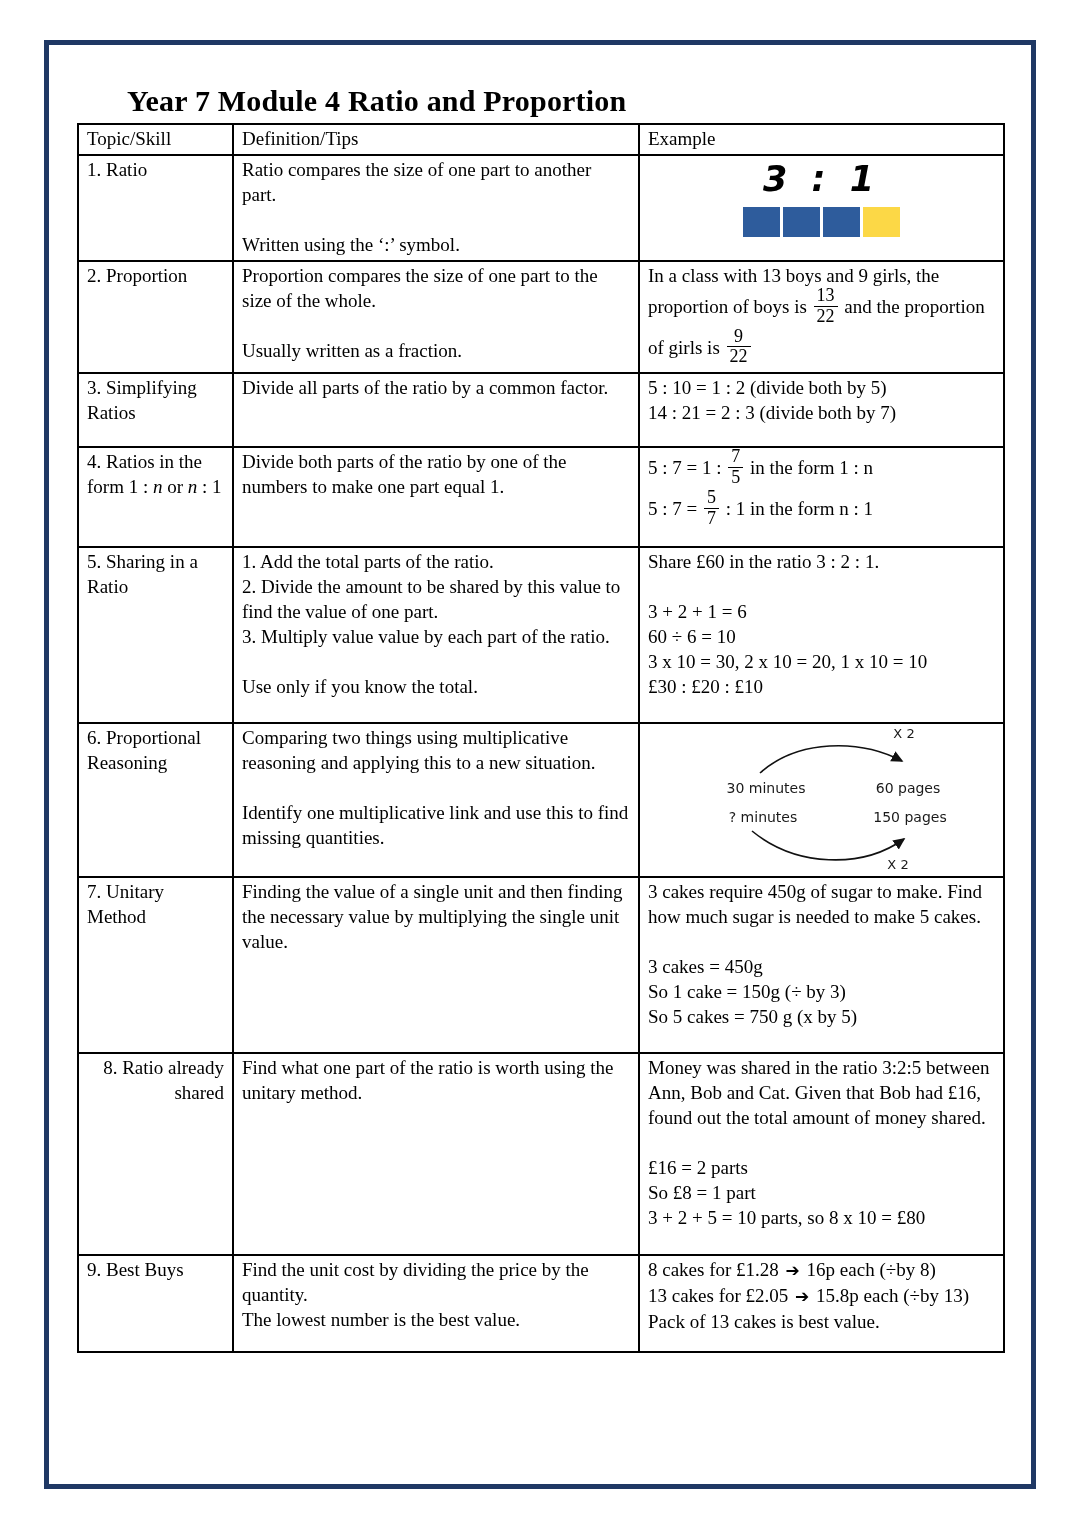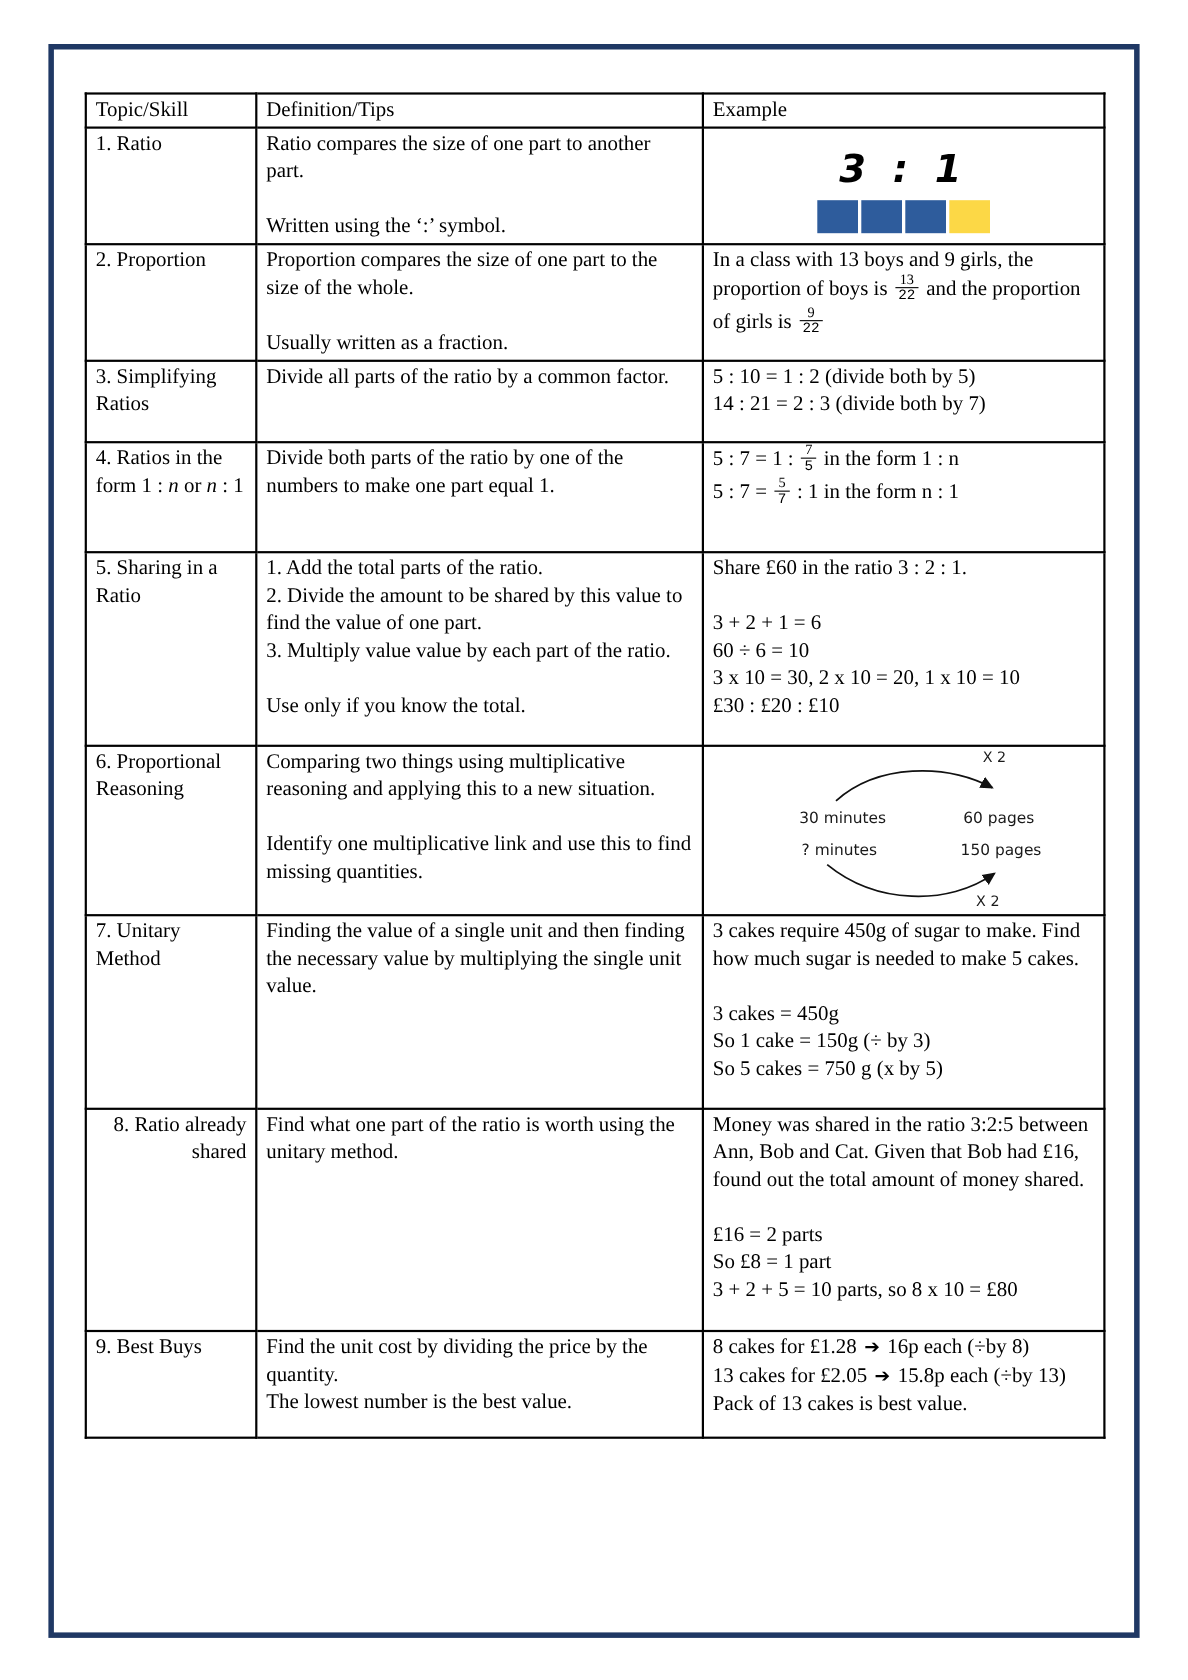--- a/index.html
+++ b/index.html
@@ -27,45 +27,46 @@
     padding:1px 8px 3px 8px;
   }
   .ko th { font-weight:normal; height:26px; }
   .para { min-height:25px; }
   .para.blank { height:25px; }
   .b { font-weight:normal;text-align:center; }
   .i { font-style:italic; }
   .arrow { font-family:"DejaVu Sans", sans-serif; font-size:17px; padding:0 2px; }
   .frac {
     display:inline-block; vertical-align:middle; text-align:center;
-    font-size:13px; line-height:1.1; padding:0 2px; position:relative; top:-2px;
+    font-size:18px; line-height:1.1; padding:0 2px; position:relative; top:-2px;
   }
   .frac .num { display:block; border-bottom:1.4px solid #000; padding:0 3px; }
-  .frac .den { display:block; padding:0 3px;font-family:Liberation Mono, monospace; }
+  .frac .den { display:block; padding:0 3px; }
   
-  .ratio-ex { text-align:center; padding-top:16px; }
+  .ratio-ex { text-align:center; padding-top:2px; }
   .ratio-label {
     font-family:"DejaVu Sans", sans-serif; font-weight:bold; font-style:italic;
     font-size:35px; line-height:40px; letter-spacing:6px;
   }
   .ratio-bar { display:flex; justify-content:center; gap:3px; margin-top:8px; }
   .sq { width:37px; height:30px; }
   .sq-blue { background:var(--ratioBlue,#2e5c9c); }
   .sq-yellow { background:var(--ratioYellow,#fcd846); }
   
   .prop-diagram { display:block; margin:0 auto; }
   .dg-text { font-family:"DejaVu Sans", sans-serif; font-size:14px; fill:#1a1a1a; }
   .dg-small { font-family:"DejaVu Sans", sans-serif; font-size:13px; fill:#1a1a1a; }
 </style>
 </head>
 <body>
 
 <div class="frame"></div>
 
 <div class="content">
+  <h1>Year 7 Module 4 Ratio and Proportion</h1>
   <table class="ko">
     <colgroup>
       <col style="width:155px">
         <col style="width:406px">
         <col style="width:365px">
     </colgroup>
     <thead>
       <tr id="head-row">
           <th>Topic/Skill</th>
           <th>Definition/Tips</th>

